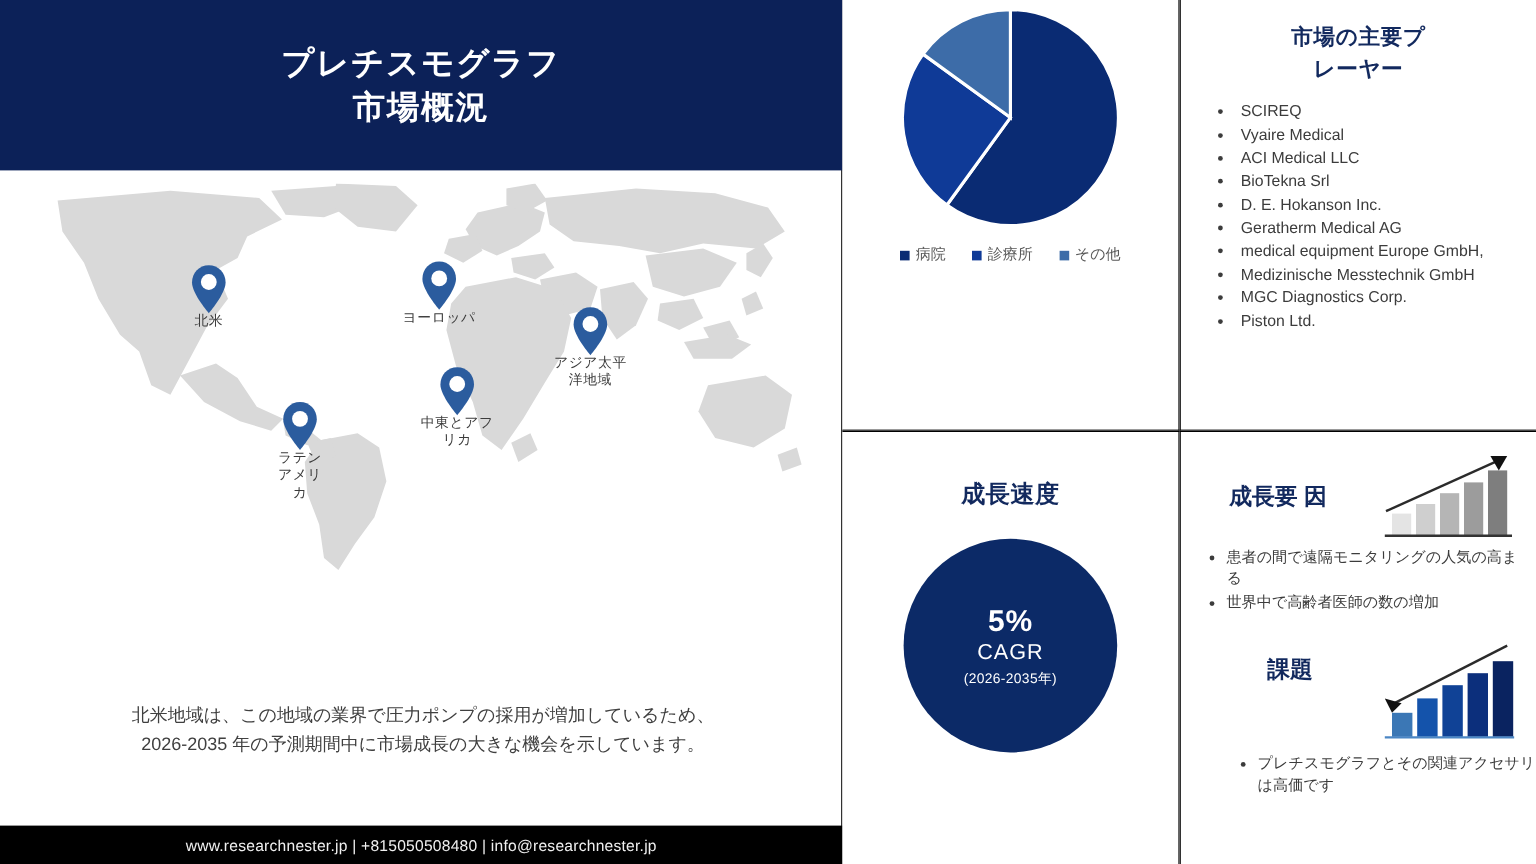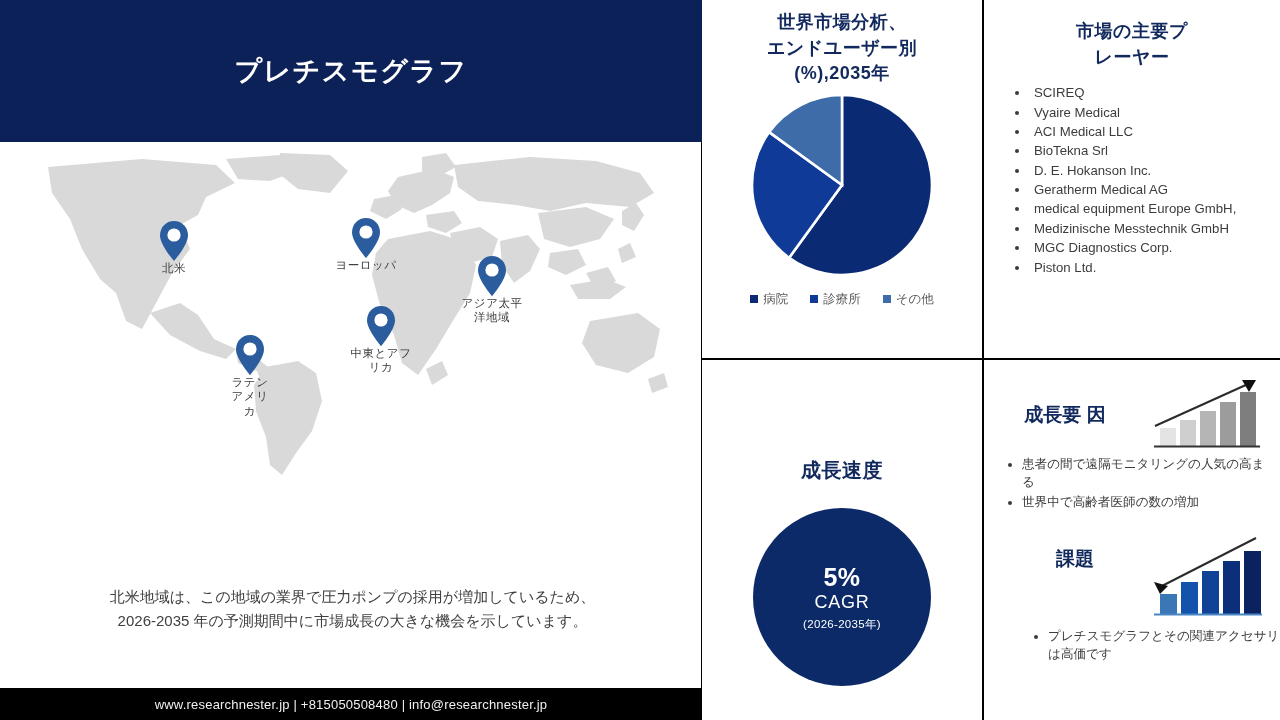--- a/index.html
+++ b/index.html
@@ -82,21 +82,21 @@
   .lg-item { display: flex; align-items: center; gap: 5px; }
   .lg-swatch { width: 8px; height: 8px; display: inline-block; }
 
   #players-title { font-size: 18px; line-height: 1.45; margin-top: 18px; padding: 0 52px; }
   #players-list {
     margin: 14px 0 0 0; padding-left: 46px;
     font-size: 13.2px; color: #3c3c3c; line-height: 1.43;
   }
   #players-list li { margin-bottom: 0.5px; padding-left: 4px; }
 
-  #cagr-title { font-size: 20px; margin-top: 97px; font-family: Liberation Serif, serif; }
+  #cagr-title { font-size: 20px; margin-top: 38px; font-family: Liberation Serif, serif; }
   #cagr-circle {
     width: 178px; height: 178px; border-radius: 50%;
     background: #0c2a67; margin: 24px auto 0;
     display: flex; flex-direction: column; align-items: center; justify-content: center;
     color: #fff;
   }
   #cagr-pct  { font-size: 25px; font-weight: bold; letter-spacing: 0.5px; }
   #cagr-lbl  { font-size: 18px; letter-spacing: 0.8px; }
   #cagr-span { font-size: 11.5px; margin-top: 4px; letter-spacing: 0.3px; }
 
@@ -108,20 +108,21 @@
 </style>
 </head>
 <body>
 
 <div id="root">
 
   <div id="left-panel">
 
     <div id="title-bar">
       <div class="t-line">プレチスモグラフ</div>
+      <div class="t-line">市場概況</div>
     </div>
 
     <div id="map-area">
       <svg id="map-svg" width="640" height="330" viewBox="0 0 640 330">
         <g fill="#d9d9d9">
 
           <path d="M18 14 L112 6 L186 12 L205 30 L176 44 L168 62 L150 72 L160 96 L142 120 L126 150 L112 176 L96 168 L86 140 L70 126 L52 96 L40 66 L22 40 Z"></path>
           <path d="M196 6 L250 2 L272 16 L240 28 L208 26 Z"></path>
           <path d="M120 160 L150 150 L168 162 L184 186 L206 196 L196 206 L170 198 L140 182 Z"></path>
 
@@ -207,23 +208,20 @@
     </div>
 
     <div id="caption-body">北米地域は、この地域の業界で圧力ポンプの採用が増加しているため、　2026-2035 年の予測期間中に市場成長の大きな機会を示しています。</div>
 
     <div id="footer-bar">
       <span>www.researchnester.jp | +815050508480 | info@researchnester.jp</span>
     </div>
   </div>
 
   <div class="quad" id="quad-pie">
-    <div class="quad-title" id="pie-title" style="white-space: pre-line;">世界市場分析、
-エンドユーザー別
-(%),2035年</div>
     <div id="pie-wrap">
       <svg id="pie-svg" width="184" height="184" viewBox="0 0 184 184">
           <path d="M92 92 L92 2 A90 90 0 1 1 39.099327293677426 164.81152949374527 Z" fill="#0a2b73" stroke="#ffffff" stroke-width="2.6"></path>
           <path d="M92 92 L39.099327293677426 164.81152949374527 A90 90 0 0 1 19.188470506254717 39.099327293677426 Z" fill="#0f3a97" stroke="#ffffff" stroke-width="2.6"></path>
           <path d="M92 92 L19.188470506254717 39.099327293677426 A90 90 0 0 1 91.99999999999999 2 Z" fill="#3d6ca8" stroke="#ffffff" stroke-width="2.6"></path>
         </svg>
     </div>
     <div id="pie-legend">
         <div class="lg-item">
           <span class="lg-swatch" style="background: rgb(10, 43, 115);"></span>

